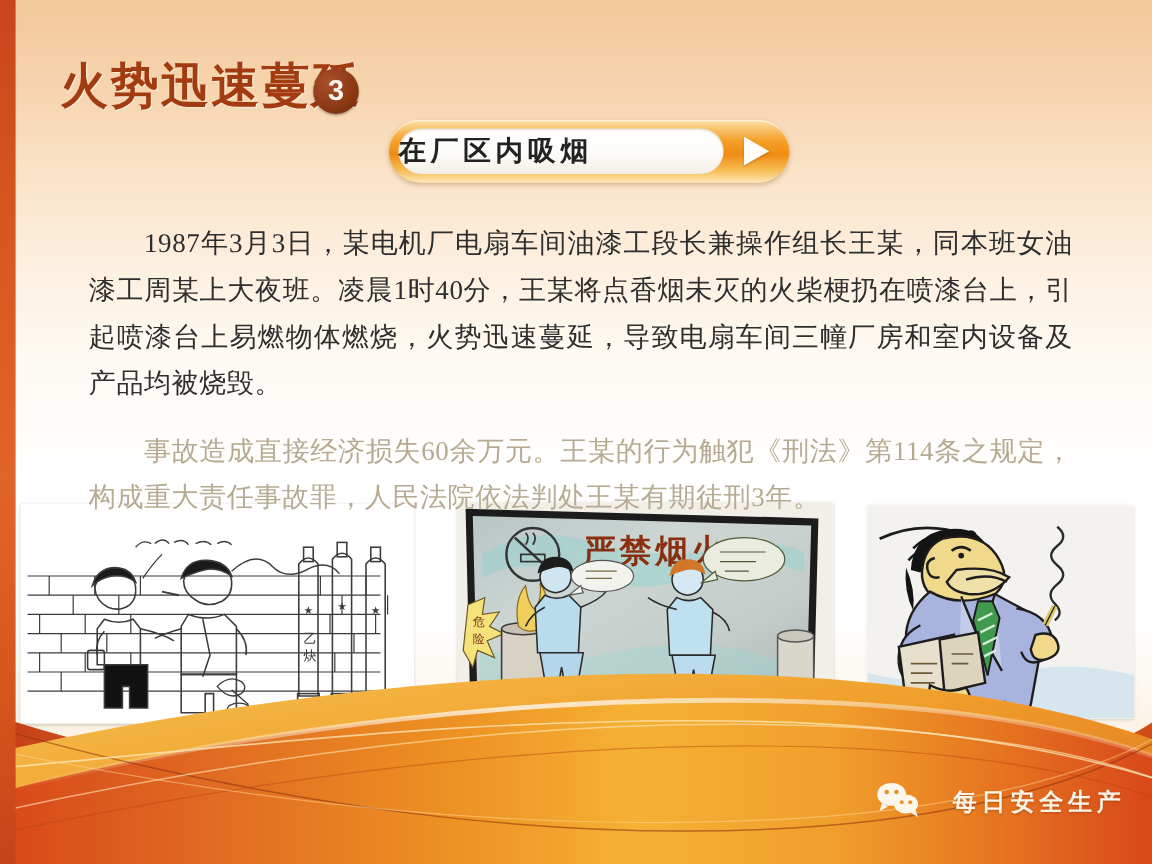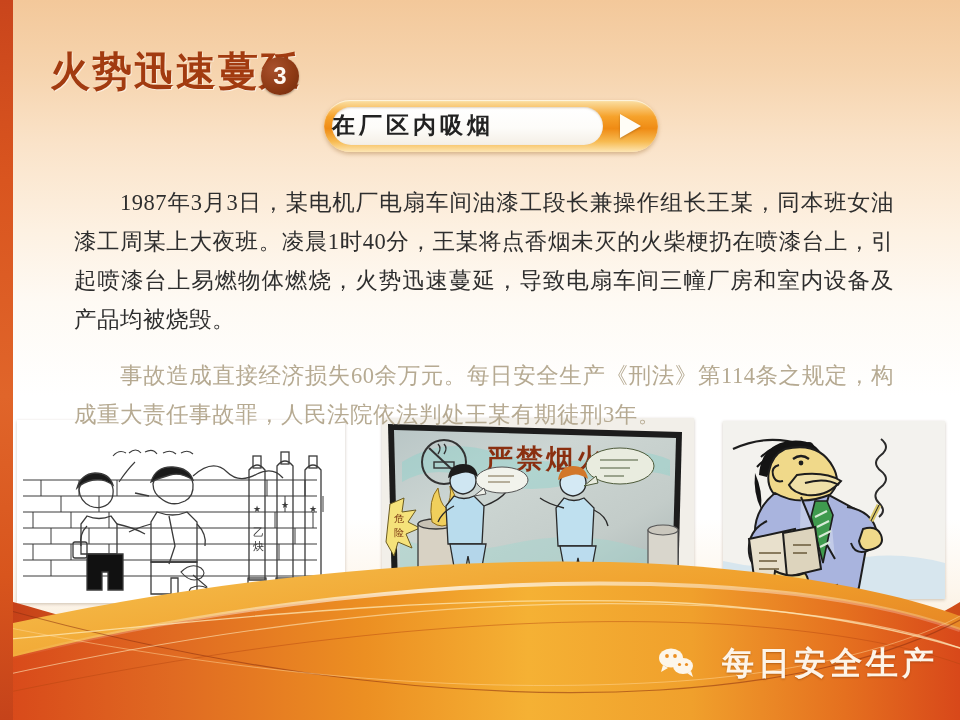--- a/index.html
+++ b/index.html
@@ -92,21 +92,21 @@
   .pic3{left:723px;top:3px;width:222px;height:178px;}
 
   
   .wave{position:absolute;left:0;bottom:0;width:960px;height:230px;z-index:25;}
   
   .brand{
     position:absolute;right:22px;bottom:34px;z-index:60;
     display:flex;align-items:center;gap:11px;
   }
   .brand-label{
-    font-size:32px;font-weight:bold;color:#fdf4e8;letter-spacing:4px;
+    font-size:20px;font-weight:bold;color:#fdf4e8;letter-spacing:4px;
     font-family:Liberation Sans, sans-serif;
     text-shadow:0 1px 2px rgba(120,50,0,.45);
     margin-left:16px;
   }
 </style>
 </head>
 <body>
 
 <div class="slide">
 
@@ -122,21 +122,21 @@
       <div class="pill-outer"></div>
       <div class="pill-inner">
         <span class="pill-text">在厂区内吸烟</span>
       </div>
       <div class="pill-play"></div>
     </div>
   </div>
 
   <div class="body-text">
     <p class="para p1">1987年3月3日，某电机厂电扇车间油漆工段长兼操作组长王某，同本班女油漆工周某上大夜班。凌晨1时40分，王某将点香烟未灭的火柴梗扔在喷漆台上，引起喷漆台上易燃物体燃烧，火势迅速蔓延，导致电扇车间三幢厂房和室内设备及产品均被烧毁。</p>
-    <p class="para p2">事故造成直接经济损失60余万元。每日安全生产《刑法》第114条之规定，构成重大责任事故罪，人民法院依法判处王某有期徒刑3年。</p>
+    <p class="para p2">事故造成直接经济损失60余万元。王某的行为触犯《刑法》第114条之规定，构成重大责任事故罪，人民法院依法判处王某有期徒刑3年。</p>
   </div>
 
   <div class="pics">
 
     <div class="pic pic1">
       <svg width="328" height="183" viewBox="0 0 328 183" xmlns="http://www.w3.org/2000/svg">
         <rect x="0" y="0" width="328" height="183" fill="#ffffff"></rect>
         <g stroke="#3b3b3b" stroke-width="1" fill="none">
 
           <line x1="6" y1="60" x2="300" y2="60"></line>

